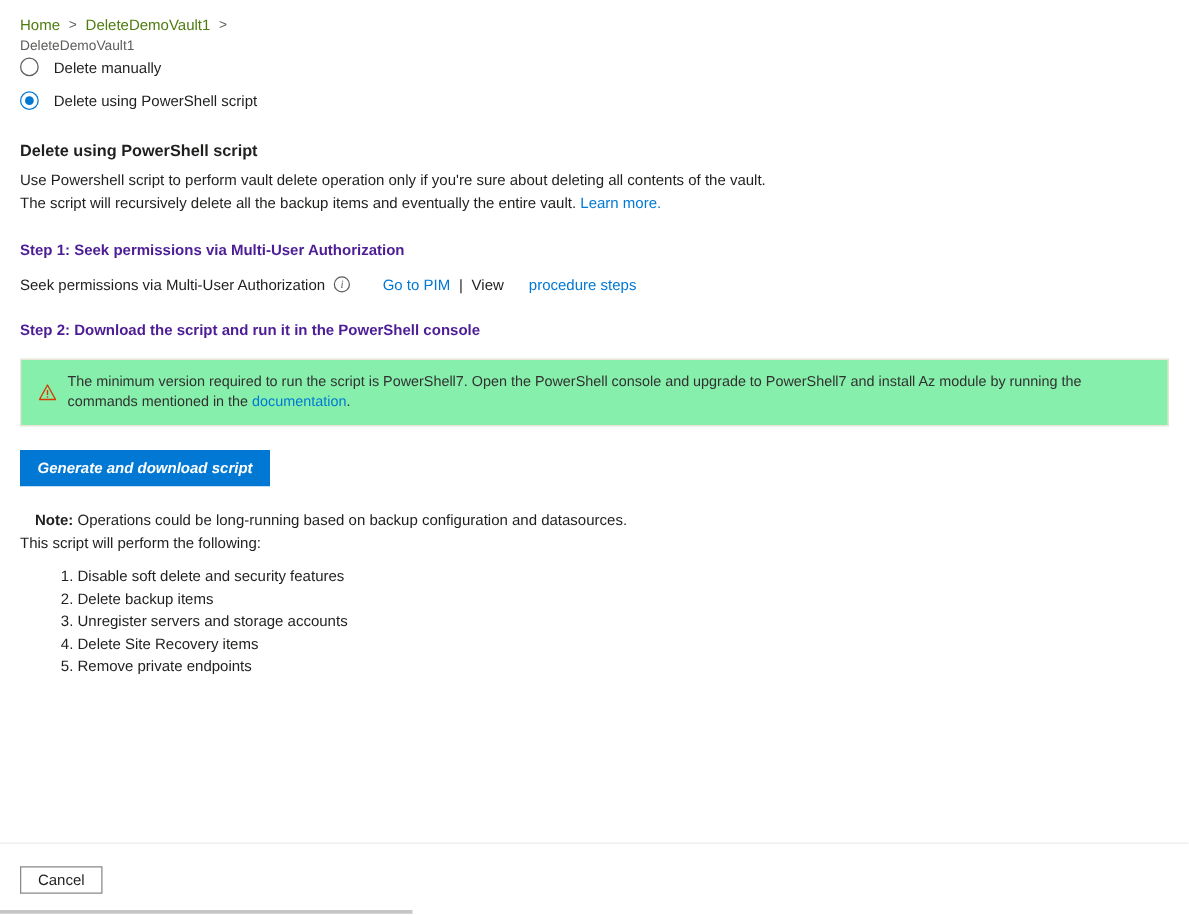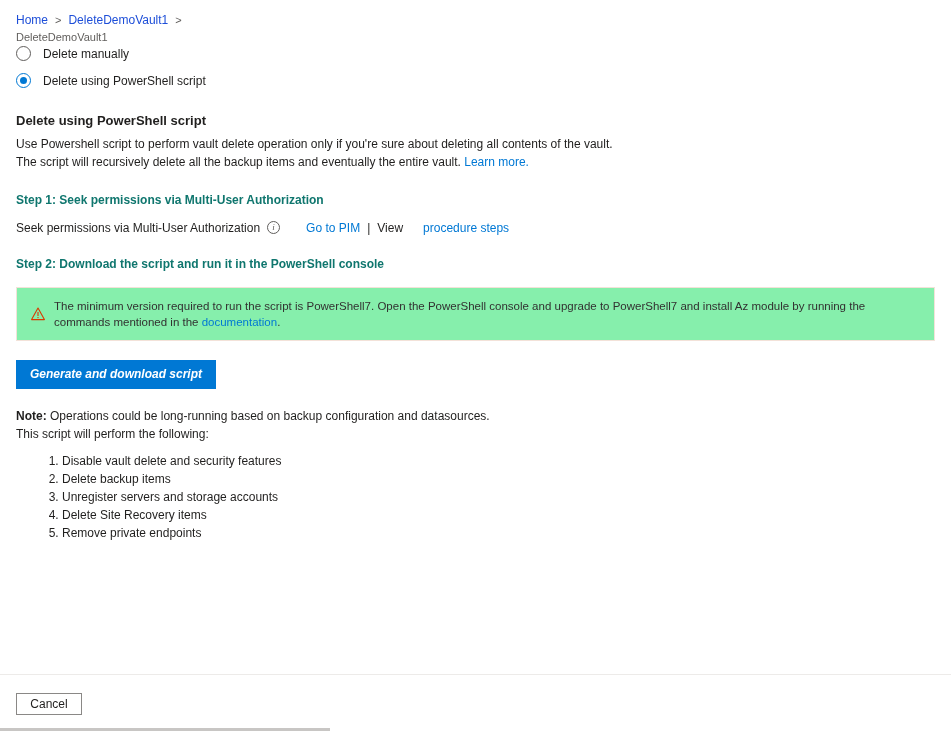--- a/index.html
+++ b/index.html
@@ -29,21 +29,21 @@
 
   
   .breadcrumb {
     display: flex;
     align-items: center;
     font-size: 12px;
     padding-top: 11px;
     height: 28px;
   }
   .breadcrumb a {
-    color: #1d4ed8;
+    color: #4d7c0f;
     text-decoration: none;
     cursor: pointer;
   }
   .breadcrumb .sep {
     color: #605e5c;
     margin: 0 7px;
     font-size: 11px;
   }
 
   
@@ -129,21 +129,21 @@
   }
   a.inline-link {
     color: #0078d4;
     text-decoration: none;
     cursor: pointer;
   }
 
   .step-head {
     font-size: 12px;
     font-weight: 700;
-    color: #0f766e;
+    color: #4c1d95;
     margin-top: 22px;
   }
 
   .pim-row {
     display: flex;
     align-items: flex-start;
     font-size: 12px;
     margin-top: 14px;
     color: #201f1e;
   }
@@ -202,21 +202,21 @@
     line-height: 15px;
     font-style: italic;
   }
 
   .note-line {
     font-size: 12px;
     margin-top: 18px;
     color: #201f1e;
     line-height: 18px;
   }
-  .note-line b { font-weight: 700; }
+  .note-line b { font-weight: 700; margin-left: 12px; }
   .note-sub {
     font-size: 12px;
     color: #201f1e;
     line-height: 18px;
   }
   ol.steps {
     margin: 9px 0 0 0;
     padding-left: 46px;
     font-size: 12px;
     line-height: 18px;
@@ -329,21 +329,21 @@
 
     <button class="primary-btn">Generate and download script</button>
 
     <div class="note-line">
       <b>Note:</b>
       <span>Operations could be long-running based on backup configuration and datasources.</span>
     </div>
     <div class="note-sub">This script will perform the following:</div>
 
     <ol class="steps">
-      <li>Disable vault delete and security features</li>
+      <li>Disable soft delete and security features</li>
       <li>Delete backup items</li>
       <li>Unregister servers and storage accounts</li>
       <li>Delete Site Recovery items</li>
       <li>Remove private endpoints</li>
     </ol>
 
   </div>
 
   <div class="footer">
     <button class="cancel-btn">Cancel</button>

